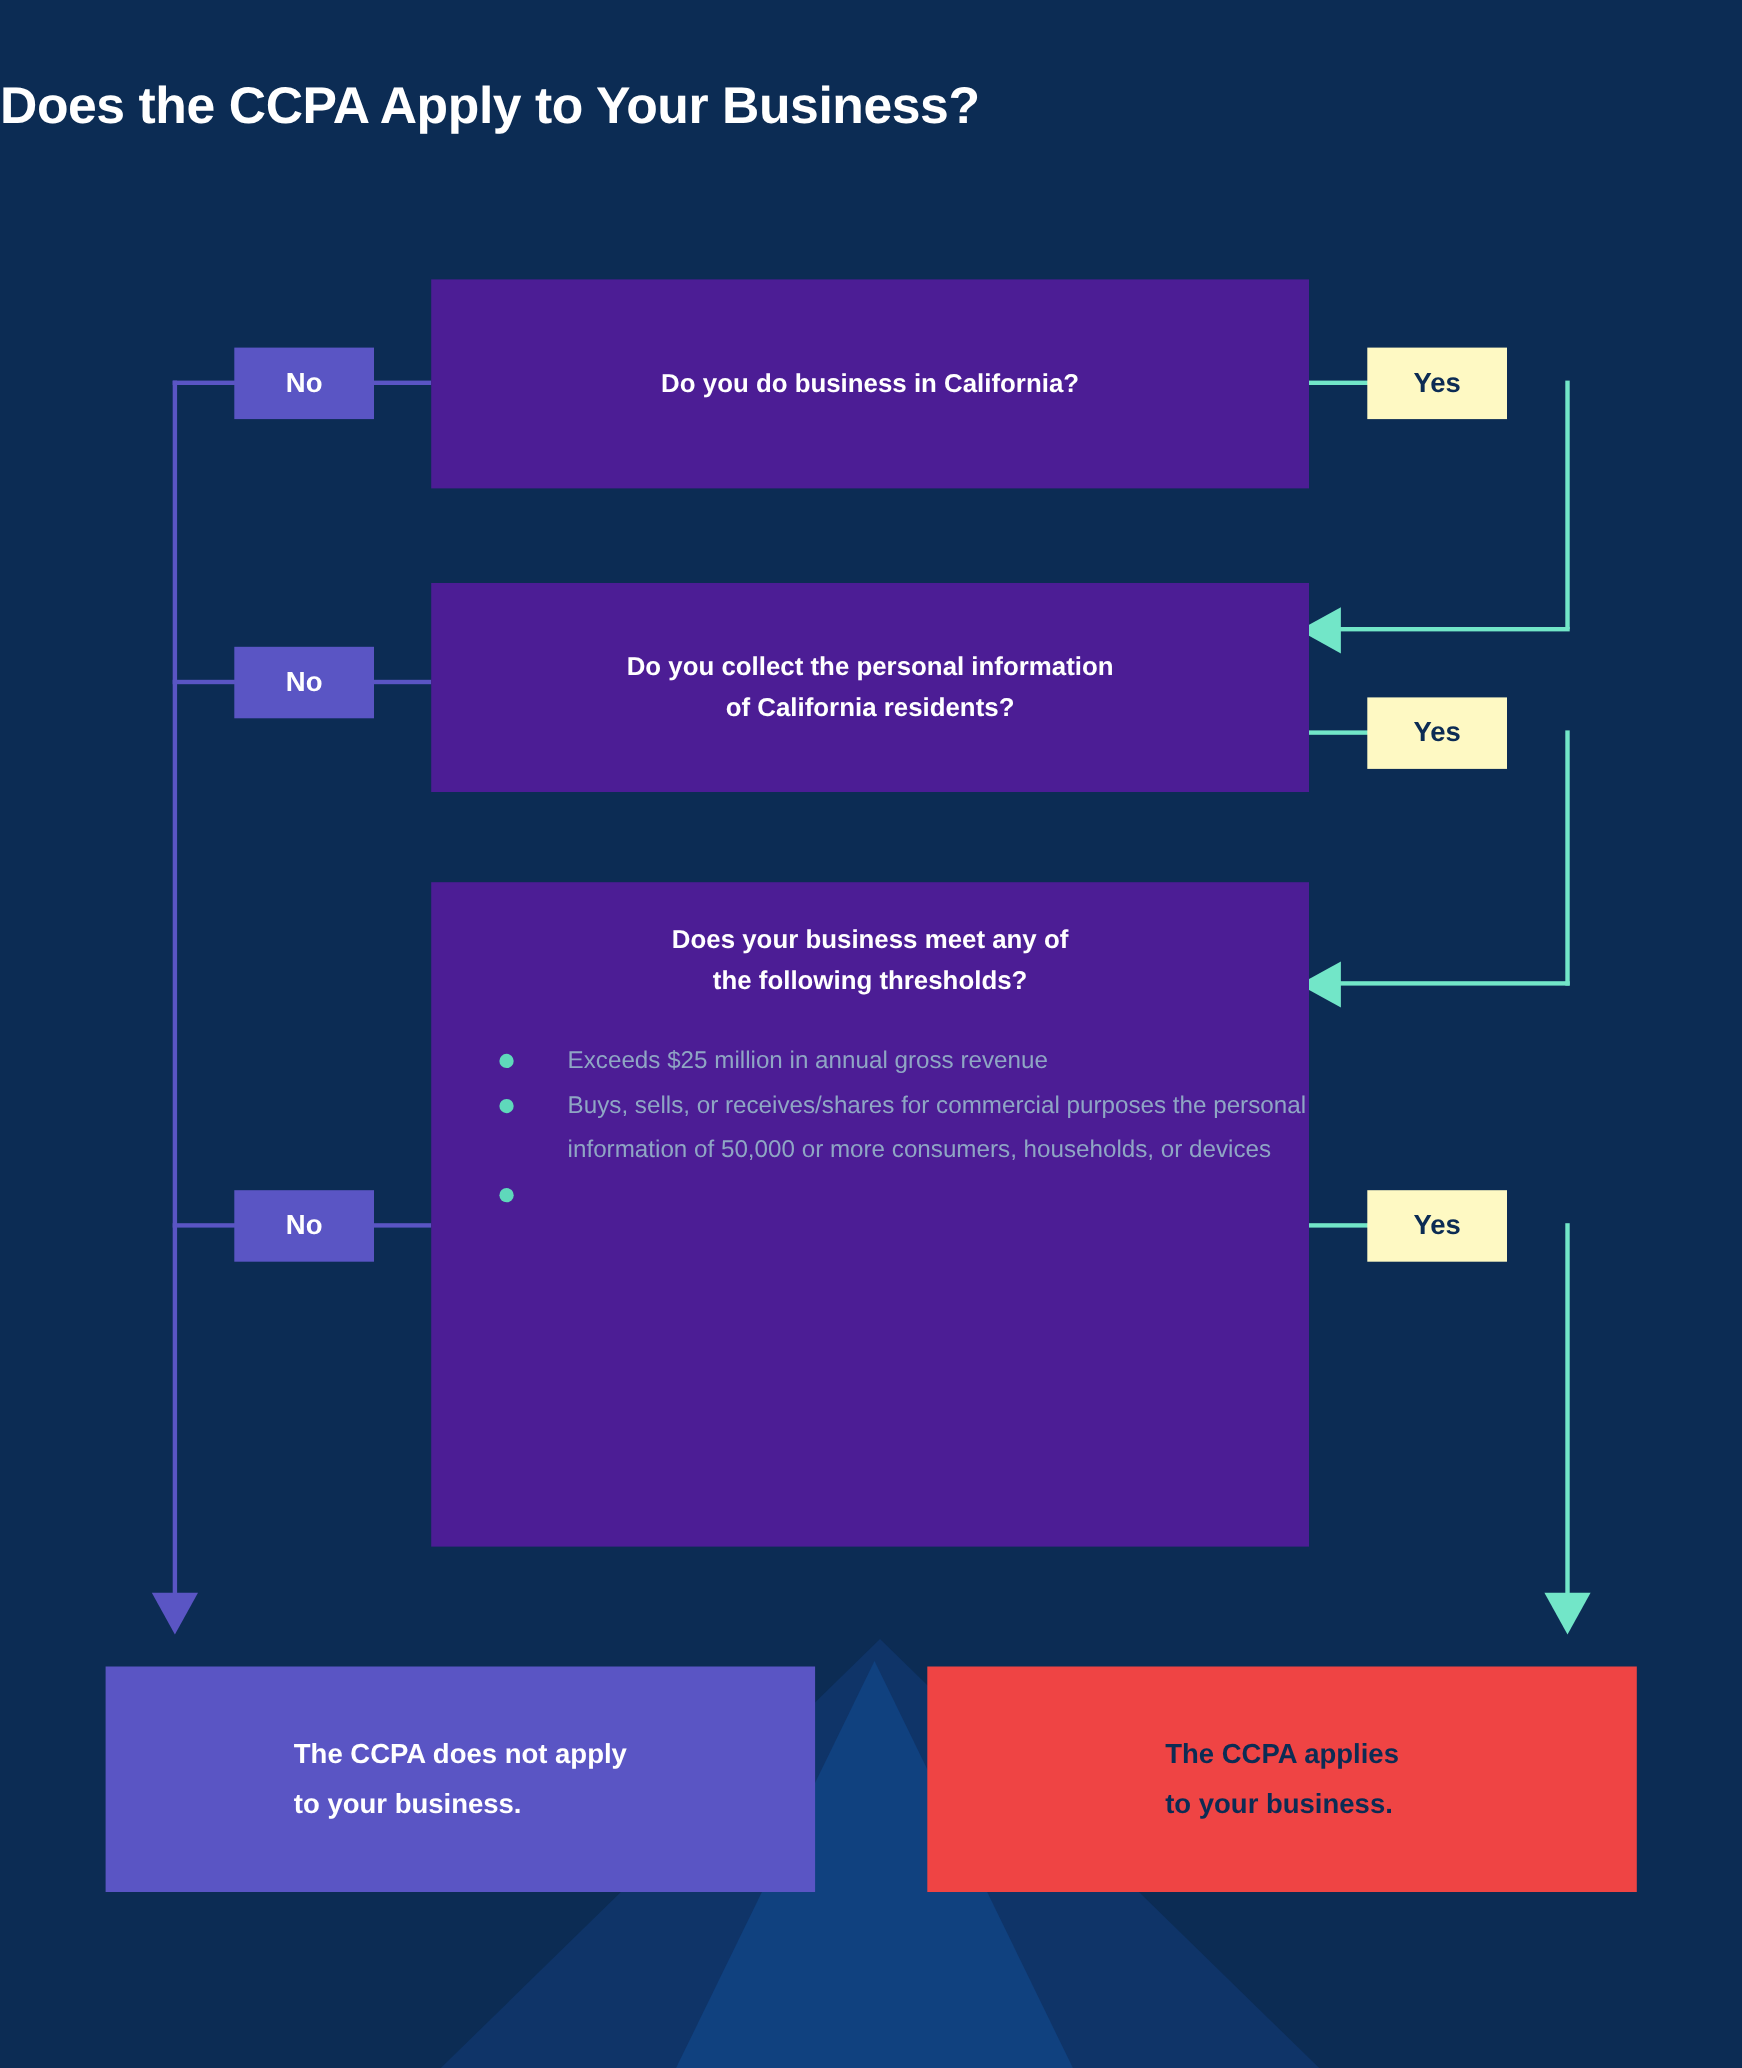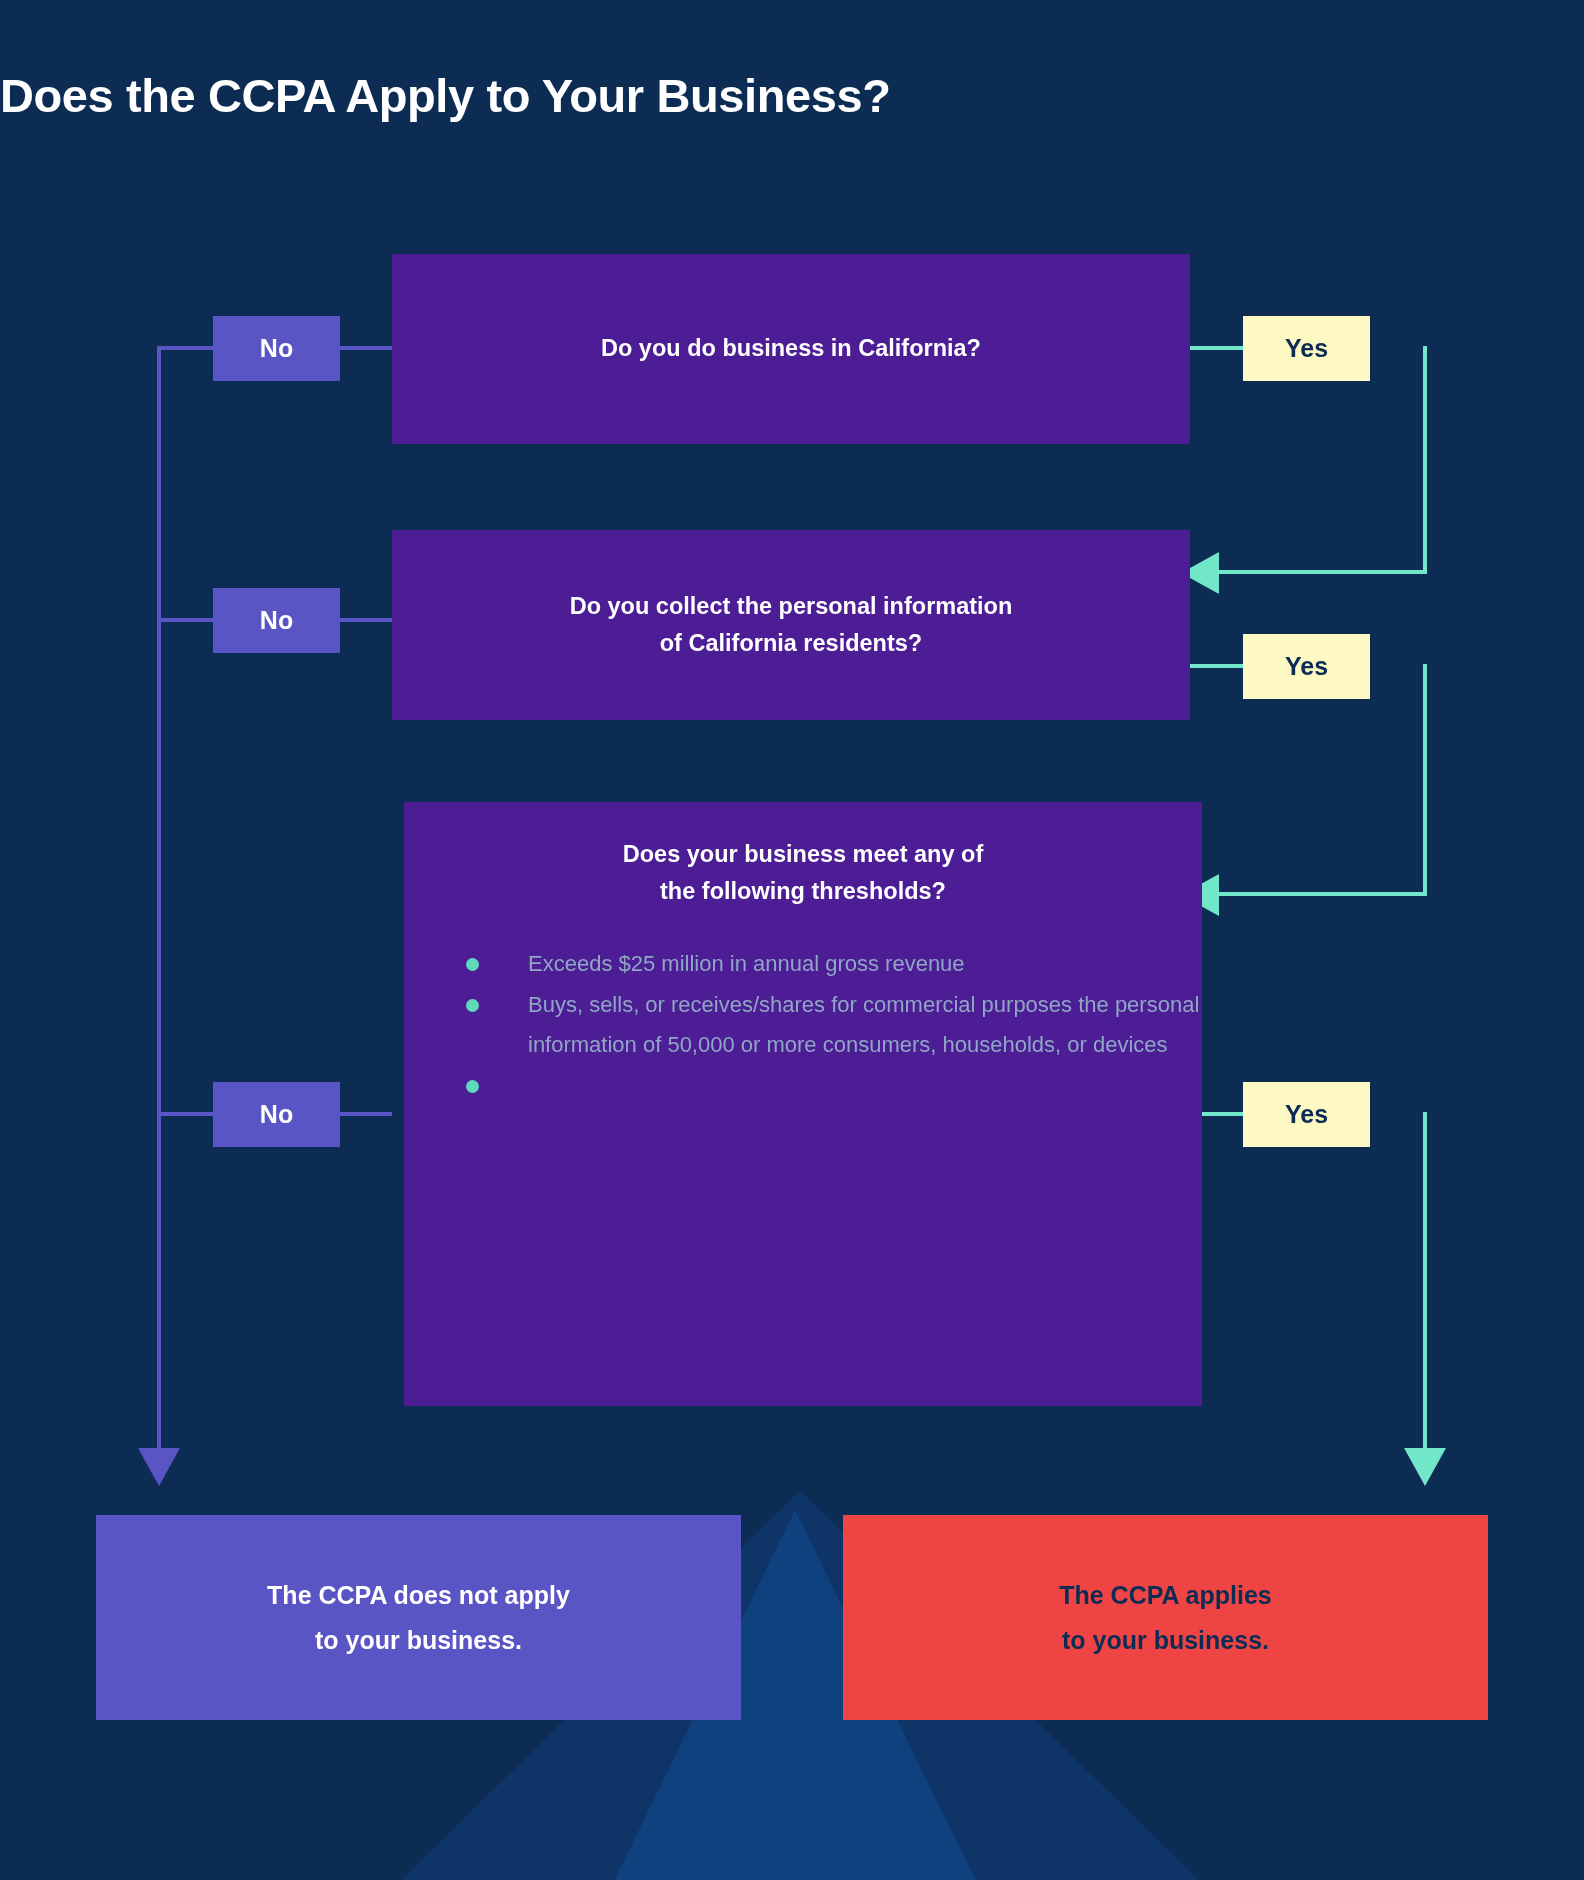--- a/index.html
+++ b/index.html
@@ -64,21 +64,21 @@
     font-size: 23.5px;
     font-weight: bold;
     text-align: center;
     line-height: 1.58;
     padding: 0 34px;
   }
   #qbox1 { left: 392px; top: 254px; width: 798px; height: 190px;
            display: flex; align-items: center; justify-content: center; }
   #qbox2 { left: 392px; top: 530px; width: 798px; height: 190px;
            display: flex; align-items: center; justify-content: center; }
-  #qbox3 { left: 392px; top: 802px; width: 798px; height: 604px; padding-top: 34px; margin-left: 12px; }
+  #qbox3 { left: 392px; top: 802px; width: 798px; height: 604px; padding-top: 34px; }
 
   .bullets {
     margin: 34px 0 0 0;
     padding: 0;
     list-style: none;
     color: #8fa6c4;
     font-size: 22px;
     line-height: 1.82;
   }
   .bullets li {
@@ -172,21 +172,21 @@
     border-right: 38px solid #72e6c8;
   }
 
   
   .outcome {
     position: absolute;
     box-sizing: border-box;
     display: flex;
     align-items: center;
     justify-content: center;
-    text-align: center;
+    text-align: left;
     font-size: 25px;
     font-weight: bold;
     line-height: 1.8;
   }
   #outcome-no  { left: 96px;  top: 1515px; width: 645px; height: 205px;
                  background: #5a55c4; color: #ffffff; }
   #outcome-yes { left: 843px; top: 1515px; width: 645px; height: 205px;
                  background: #ef4444; color: #0c2c54; }
 </style>
 </head>

